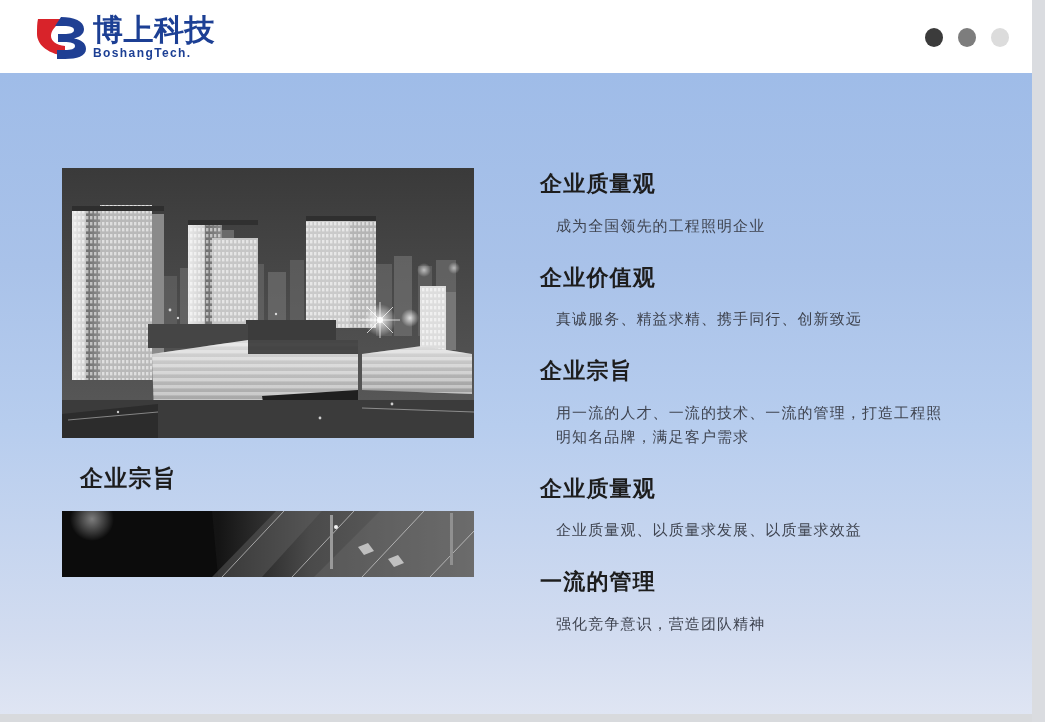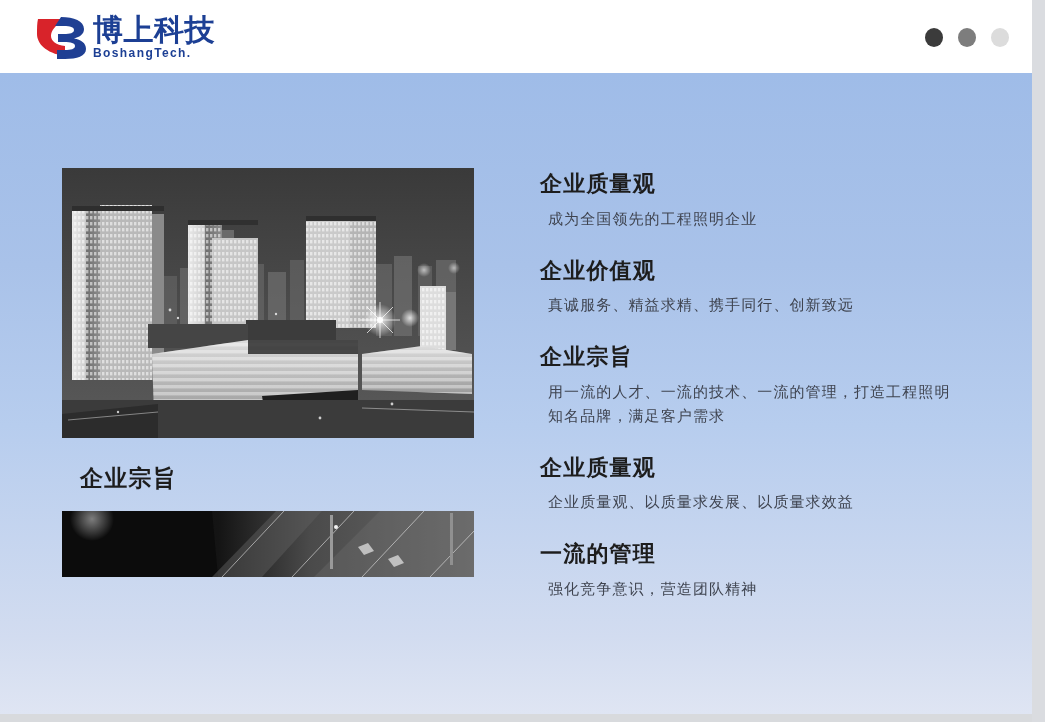--- a/index.html
+++ b/index.html
@@ -162,21 +162,21 @@
     line-height: 1.25;
     margin: 0 0 9px 0;
     font-family: "DejaVu Sans", "Liberation Sans", sans-serif;
   }
 
   .c-desc {
     font-size: 15px;
     color: #3f4450;
     letter-spacing: 1.1px;
     line-height: 1.6;
-    margin: 8px;
+    margin: 16px;
     font-family: "DejaVu Sans", "Liberation Sans", sans-serif;
   }
 
   .purpose-block .c-title { font-size: 23px; margin-bottom: 0; }
   .purpose-block .c-desc { font-size: 15.5px; letter-spacing: 2px; }
 
   
   .scroll-v {
     position: absolute;
     right: 0; top: 0;

